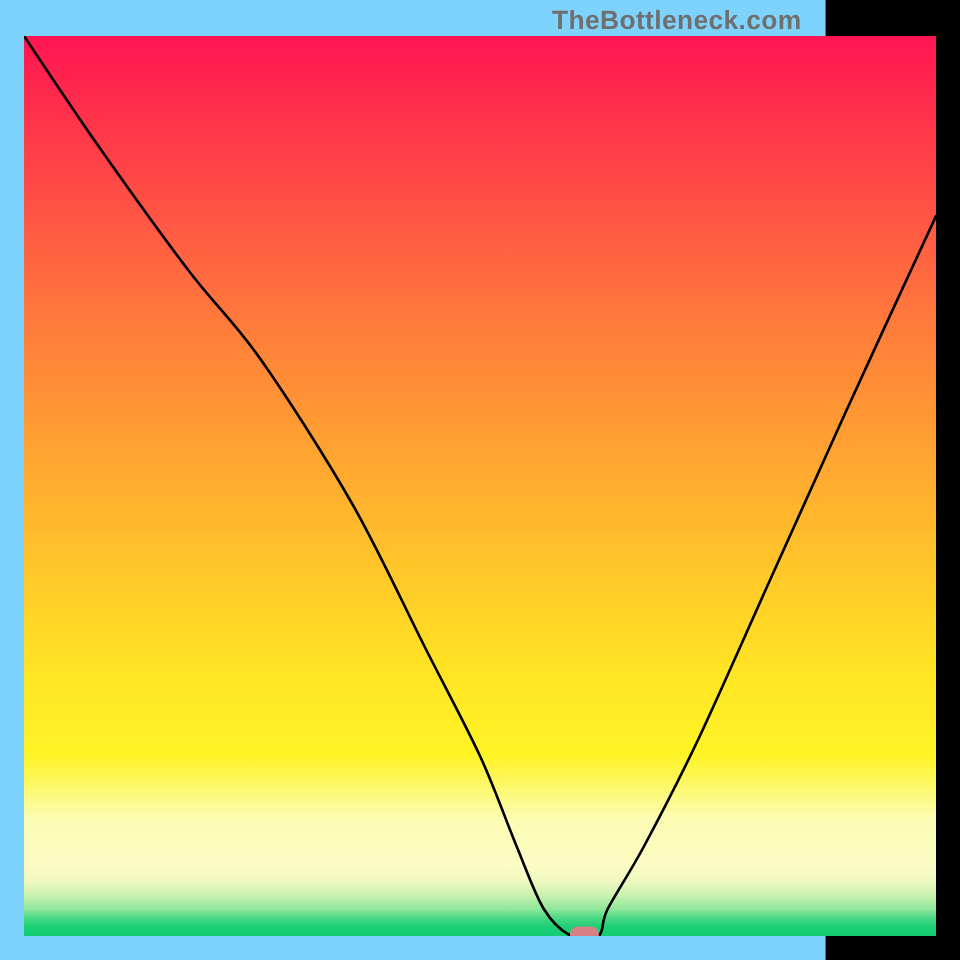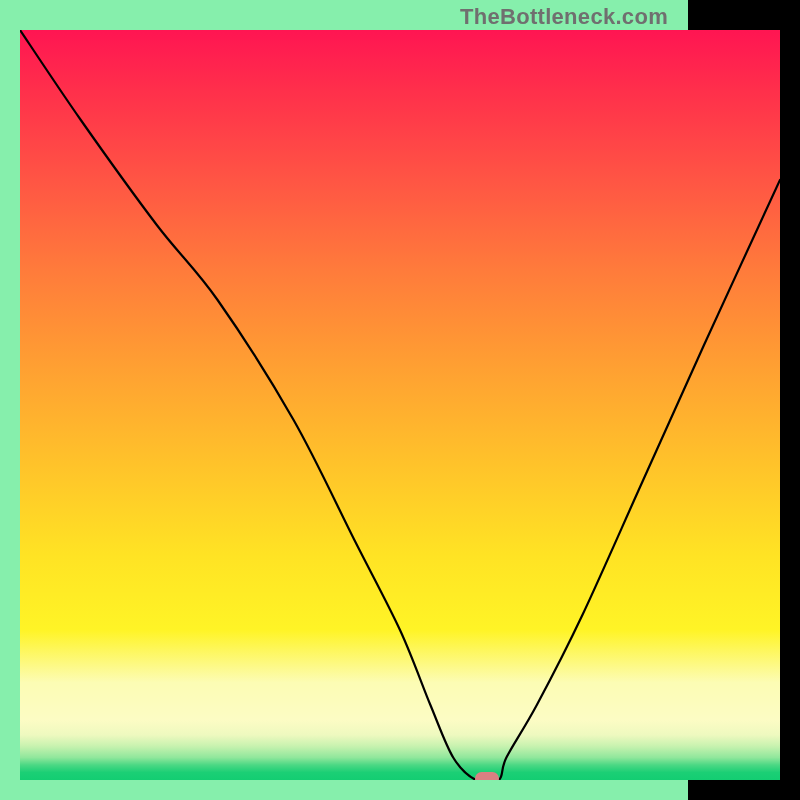--- a/index.html
+++ b/index.html
@@ -1,20 +1,20 @@
 <!DOCTYPE html>
 <html><head>
 <meta charset="utf-8">
 <style>
   * { margin: 0; padding: 0; box-sizing: border-box; }
   html, body { width: 800px; height: 800px; overflow: hidden; background: #000; }
   .container {
     width: 688px;
     height: 800px;
-    background: #86efac;
+    background: #7dd3fc;
     position: relative;
   }
   .watermark {
     position: absolute;
     top: 4px;
     right: 20px;
     font-family: Arial, Helvetica, sans-serif;
     font-size: 22px;
     font-weight: 600;
     color: #706f6f;

